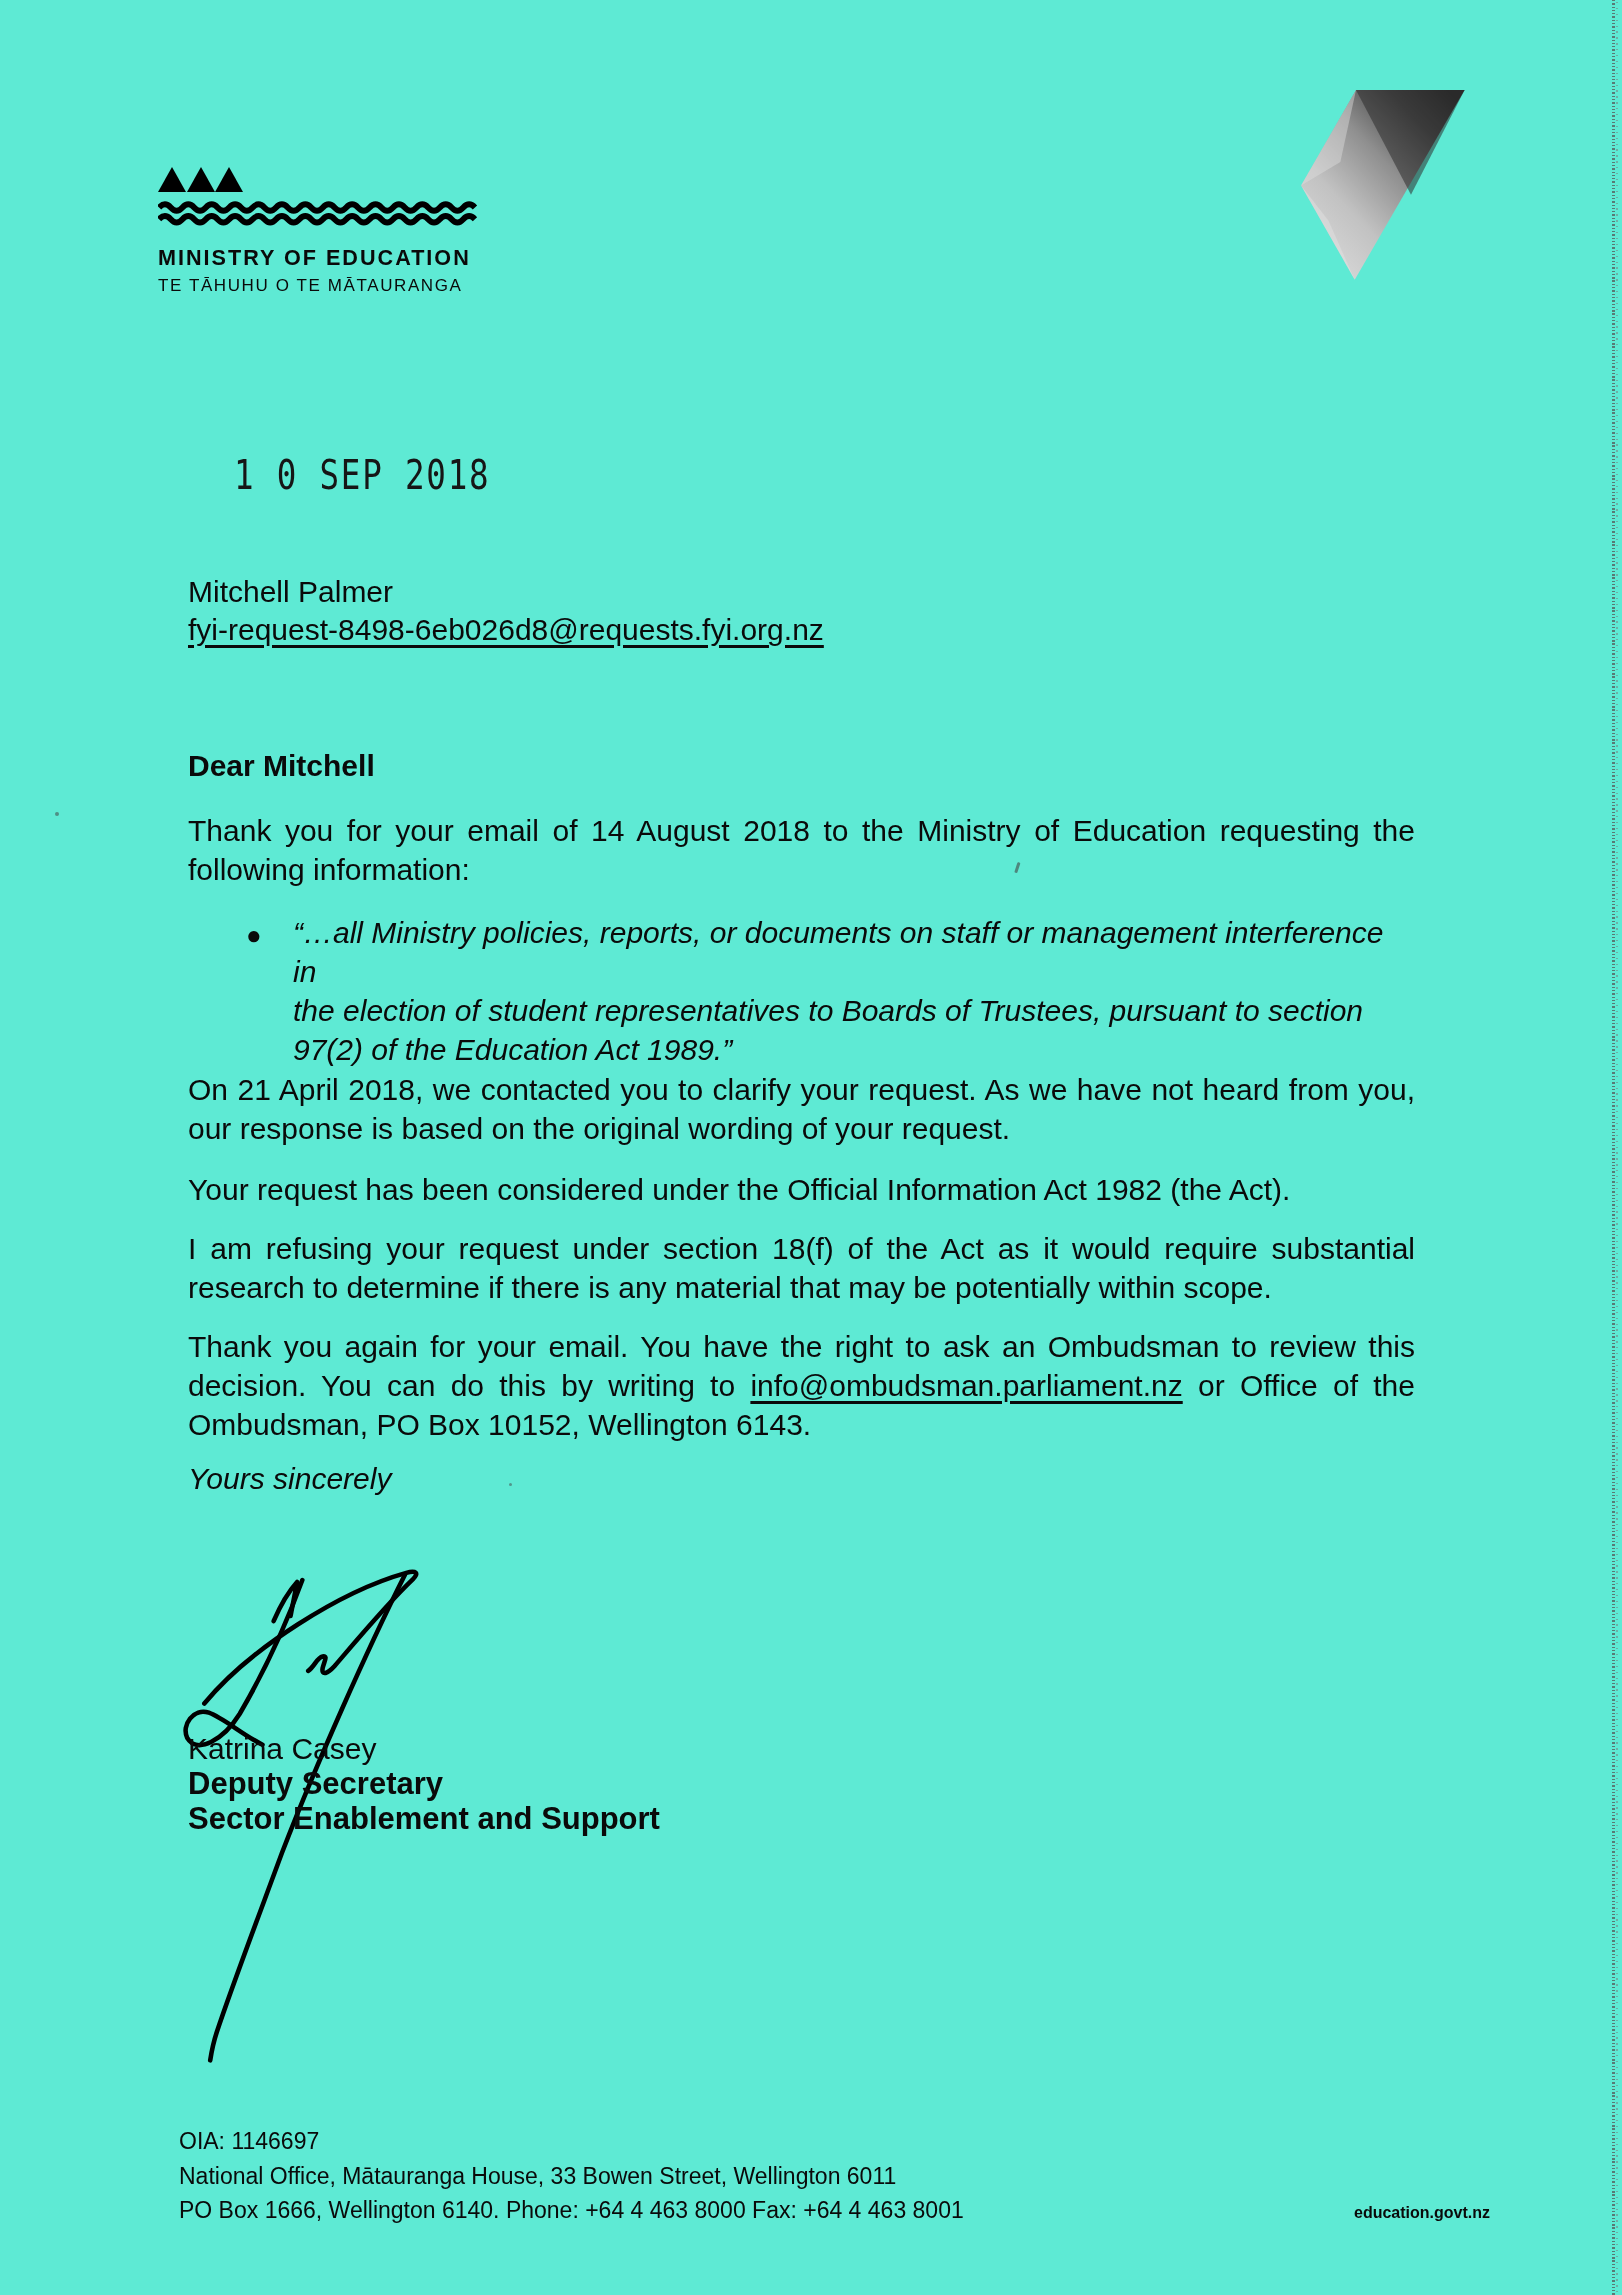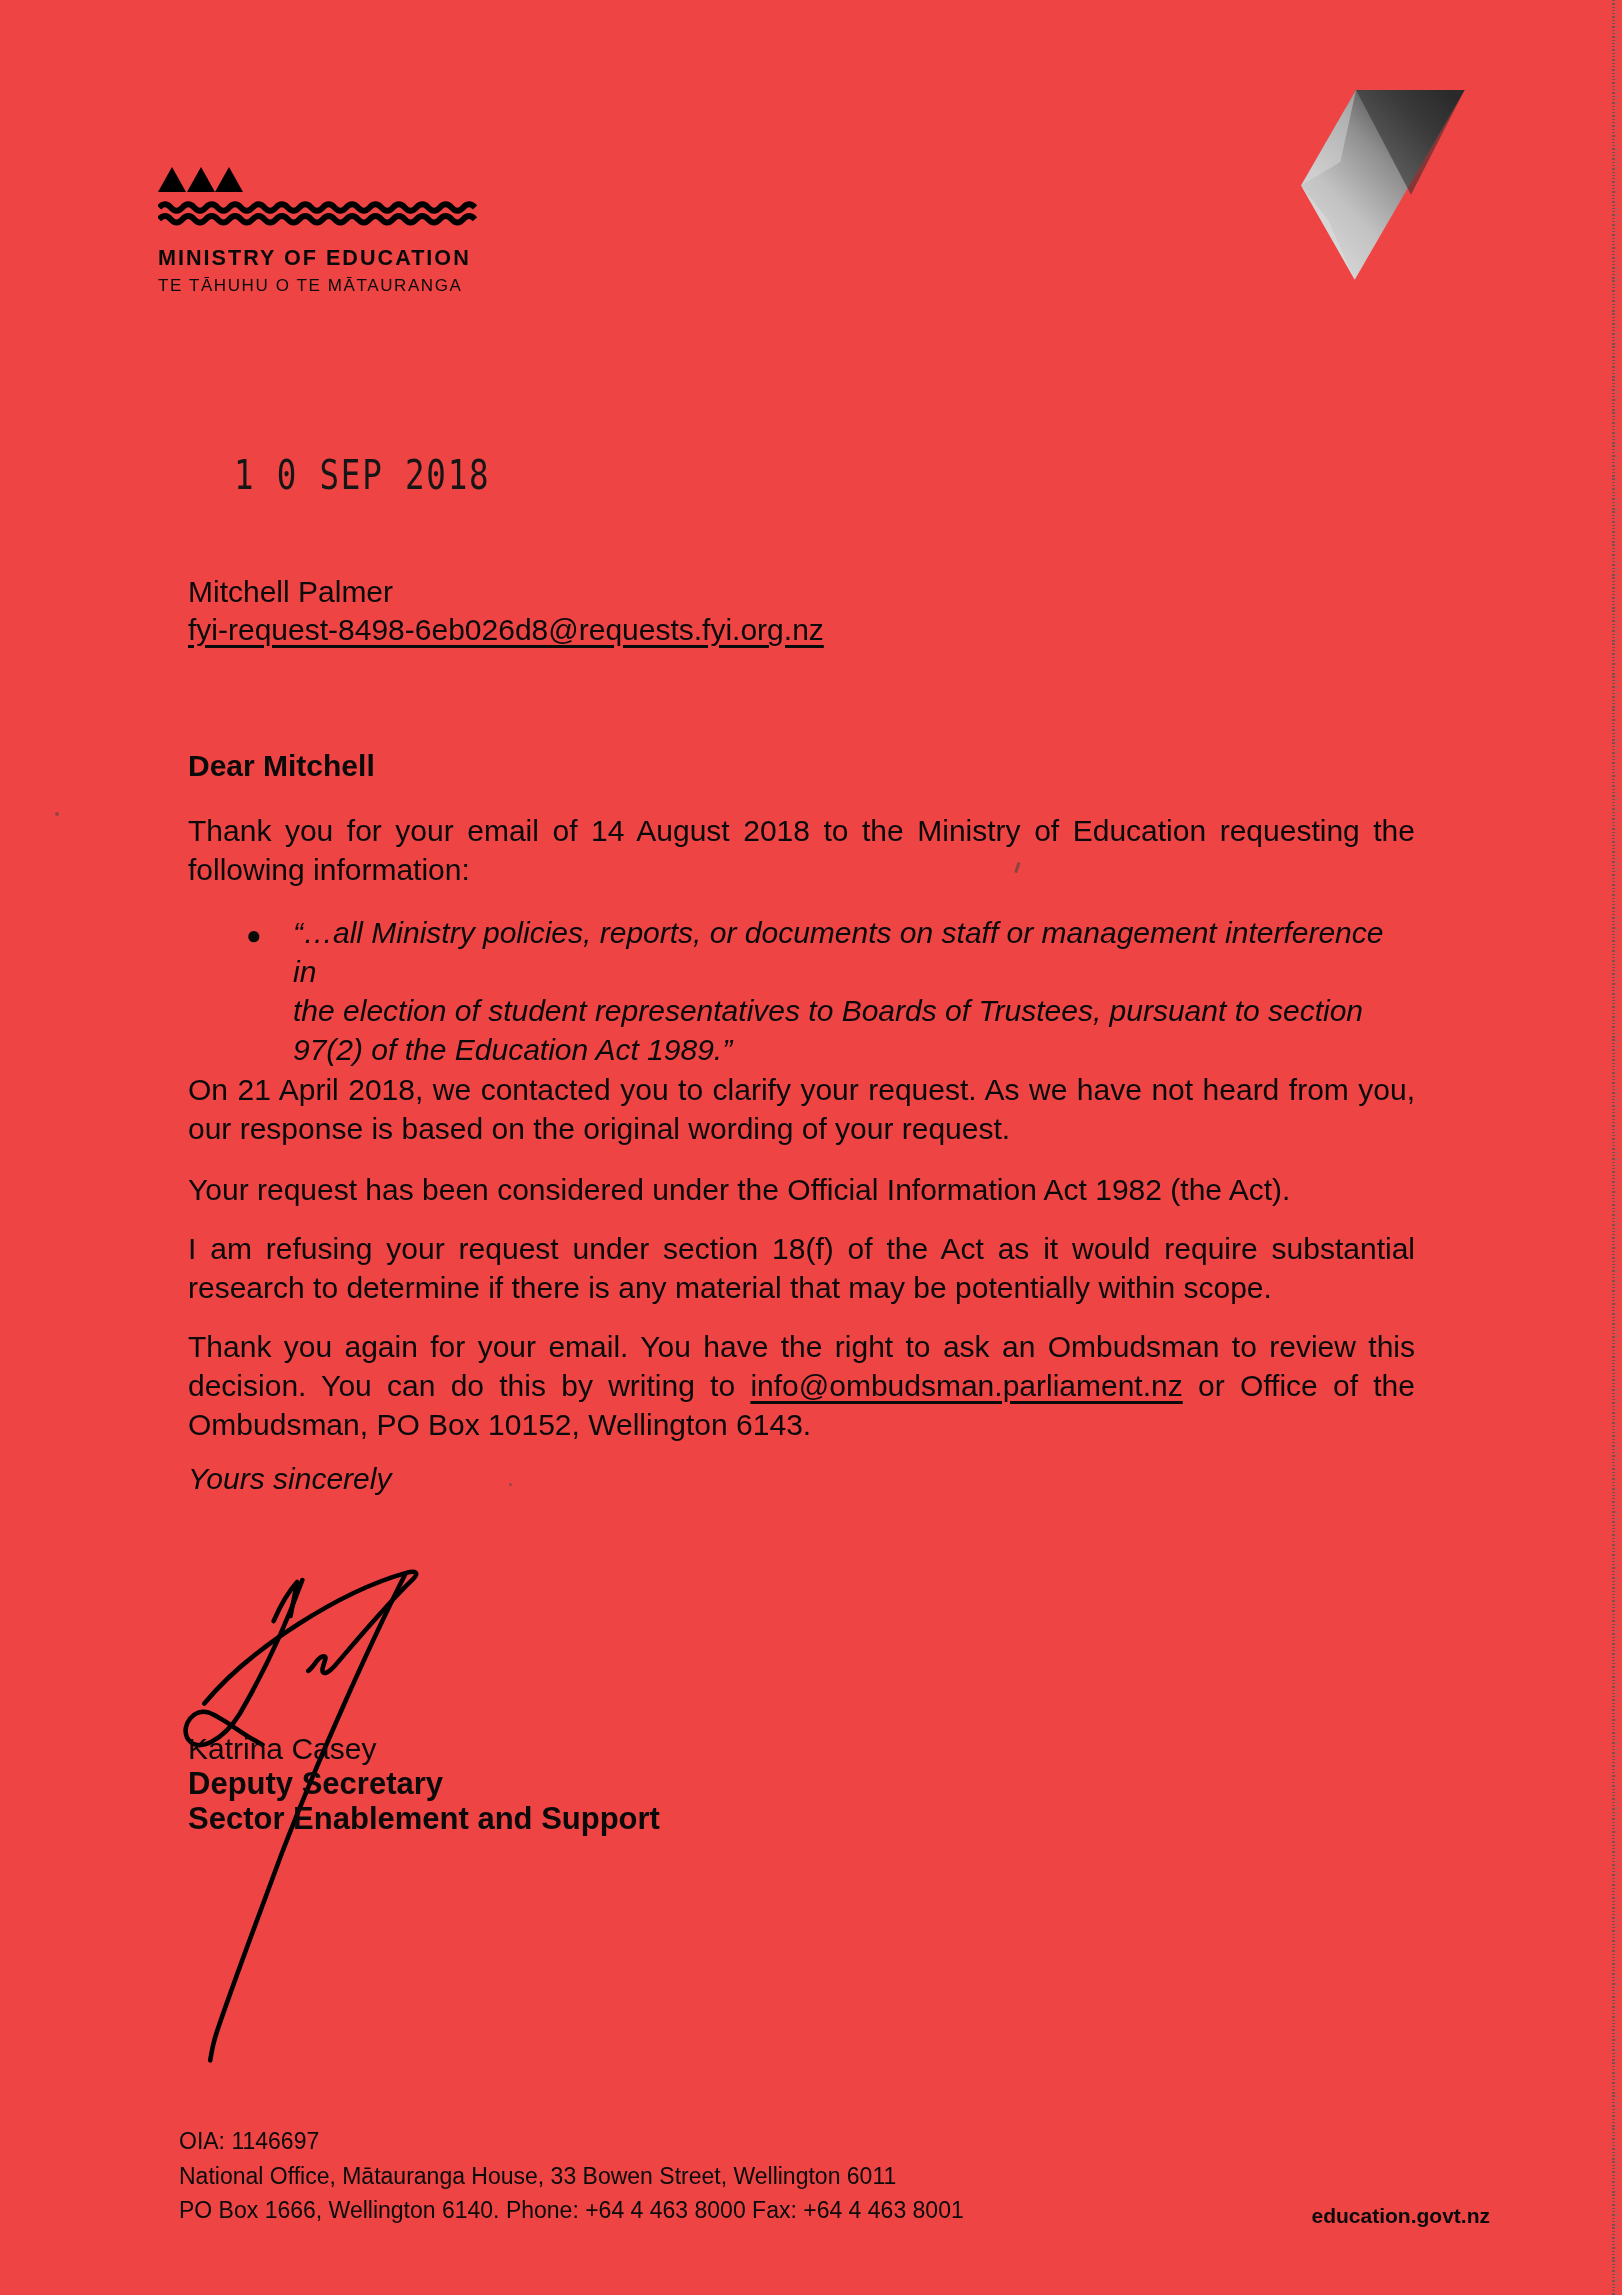--- a/index.html
+++ b/index.html
@@ -1,17 +1,17 @@
 <!DOCTYPE html>
 <html style="font-size:10.5px"><head>
 <meta charset="utf-8">
 <style>
   html,body{margin:0;padding:0;background:#e9e9e9;}
   .page{
-    position:relative;width:1623px;height:2295px;background:#ef4444;
+    position:relative;width:1623px;height:2295px;background:#5eead4;
     font-family:"Liberation Sans",sans-serif;color:#0a0a0a;overflow:hidden;
   }
   
   .logo{position:absolute;left:158px;top:167px;width:340px;}
   .tri-row{height:25px;}
   .tri{display:inline-block;width:0;height:0;border-left:14.4px solid transparent;
        border-right:14.4px solid transparent;border-bottom:25px solid #000;margin-right:0.7px;}
   .waves{display:block;margin-top:9.2px;}
   .org-name{margin-top:18.3px;font-size:21.6px;font-weight:bold;letter-spacing:2px;white-space:nowrap;}
   .org-maori{margin-top:4.6px;font-size:17px;letter-spacing:1.6px;white-space:nowrap;}
@@ -39,21 +39,21 @@
   .yours{top:1459px;font-style:italic;}
   .sig-name{top:1731px;line-height:35px;}
   .sig-title{top:1766px;line-height:35px;font-weight:bold;font-size:31px;}
   .sig-group{top:1801px;line-height:35px;font-weight:bold;font-size:31px;}
   .signature{position:absolute;left:154px;top:1544px;}
   
   .foot{position:absolute;left:179px;font-size:23px;white-space:nowrap;}
   .f1{top:2128px;}
   .f2{top:2163px;}
   .f3{top:2197px;}
-  .website{position:absolute;right:133px;top:2204px;font-size:21px;font-weight:bold;}
+  .website{position:absolute;right:133px;top:2204px;font-size:16px;font-weight:bold;}
   
   .edge-noise{
     position:absolute;left:1612px;top:0;width:3.3px;height:2295px;opacity:.75;
     background-image:repeating-linear-gradient(to bottom,#555 0 1.3px,transparent 1.3px 3.3px);
   }
   .edge-noise2{
     position:absolute;left:1616px;top:0;width:2px;height:2295px;opacity:.5;
     background-image:repeating-linear-gradient(to bottom,transparent 0 2px,#777 2px 3.3px,transparent 3.3px 5.9px);
   }
   .speck{position:absolute;background:#444;border-radius:50%;}

